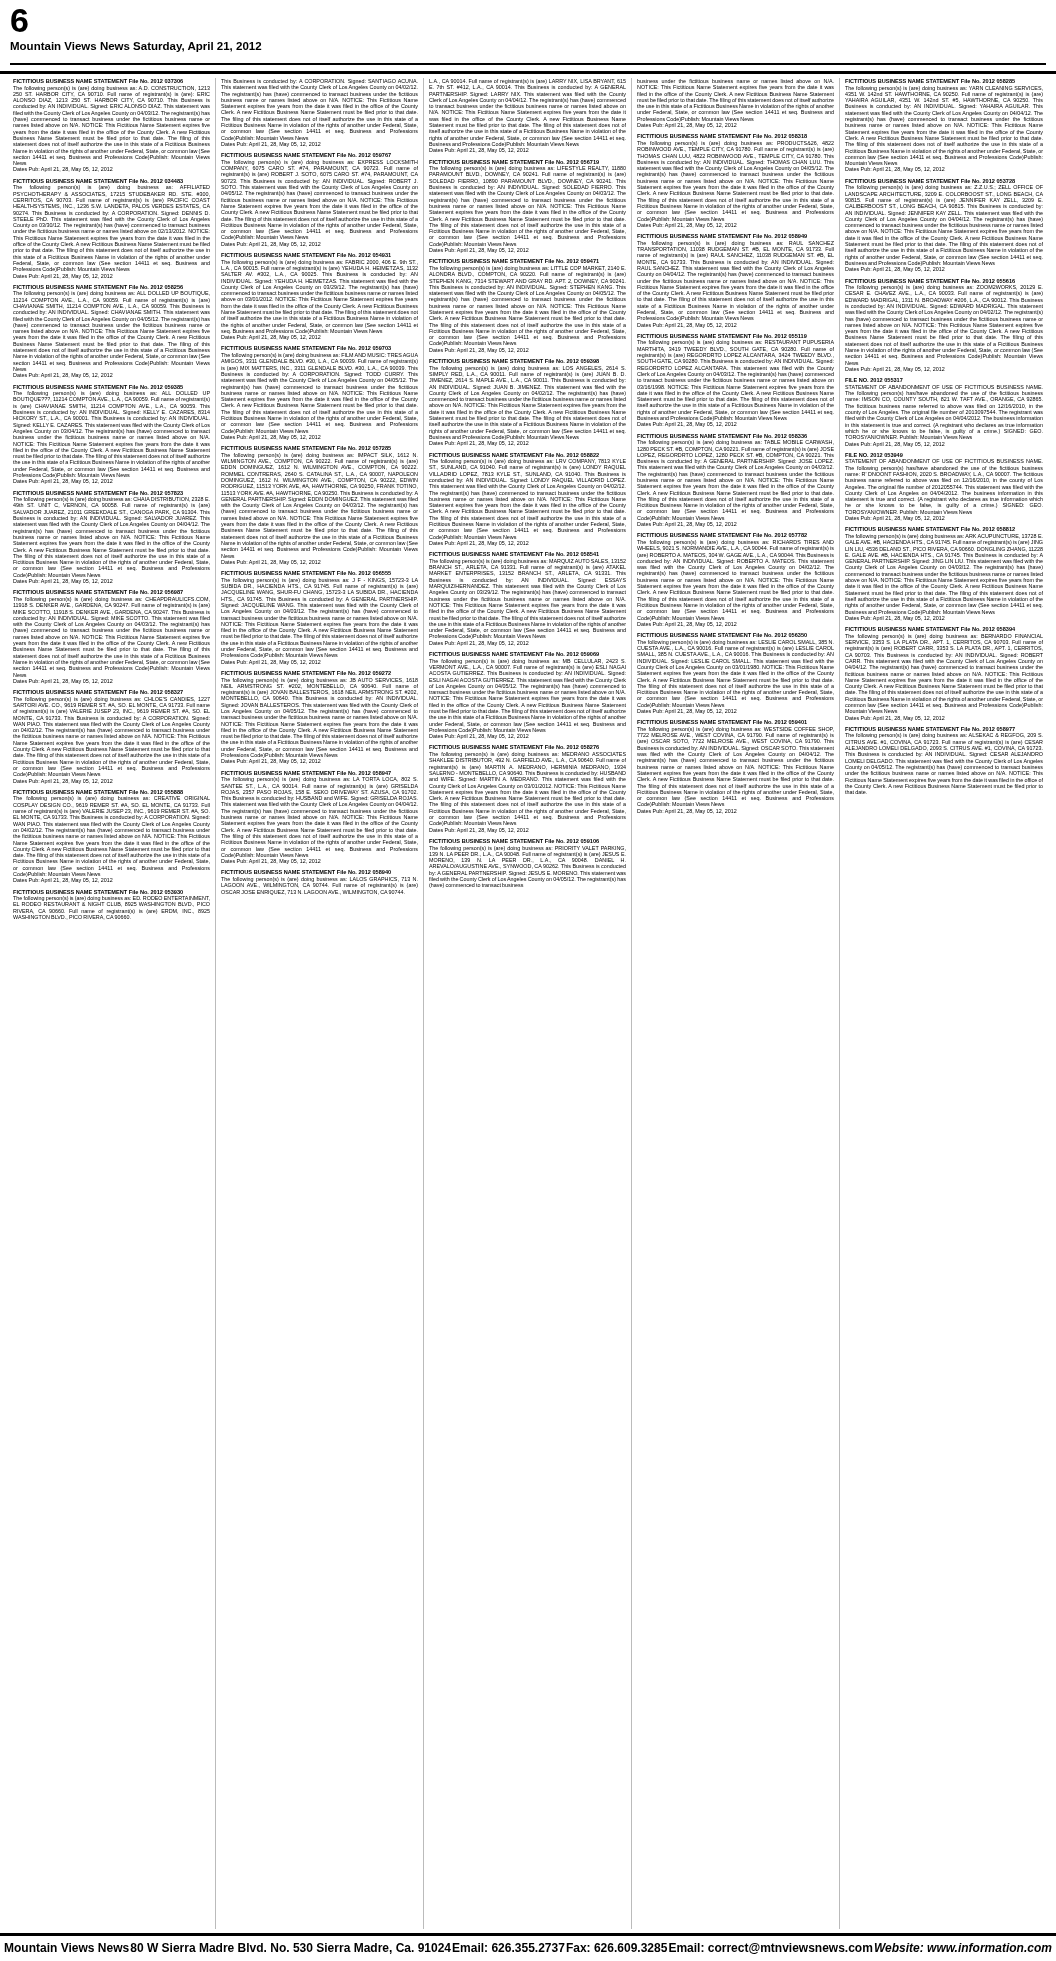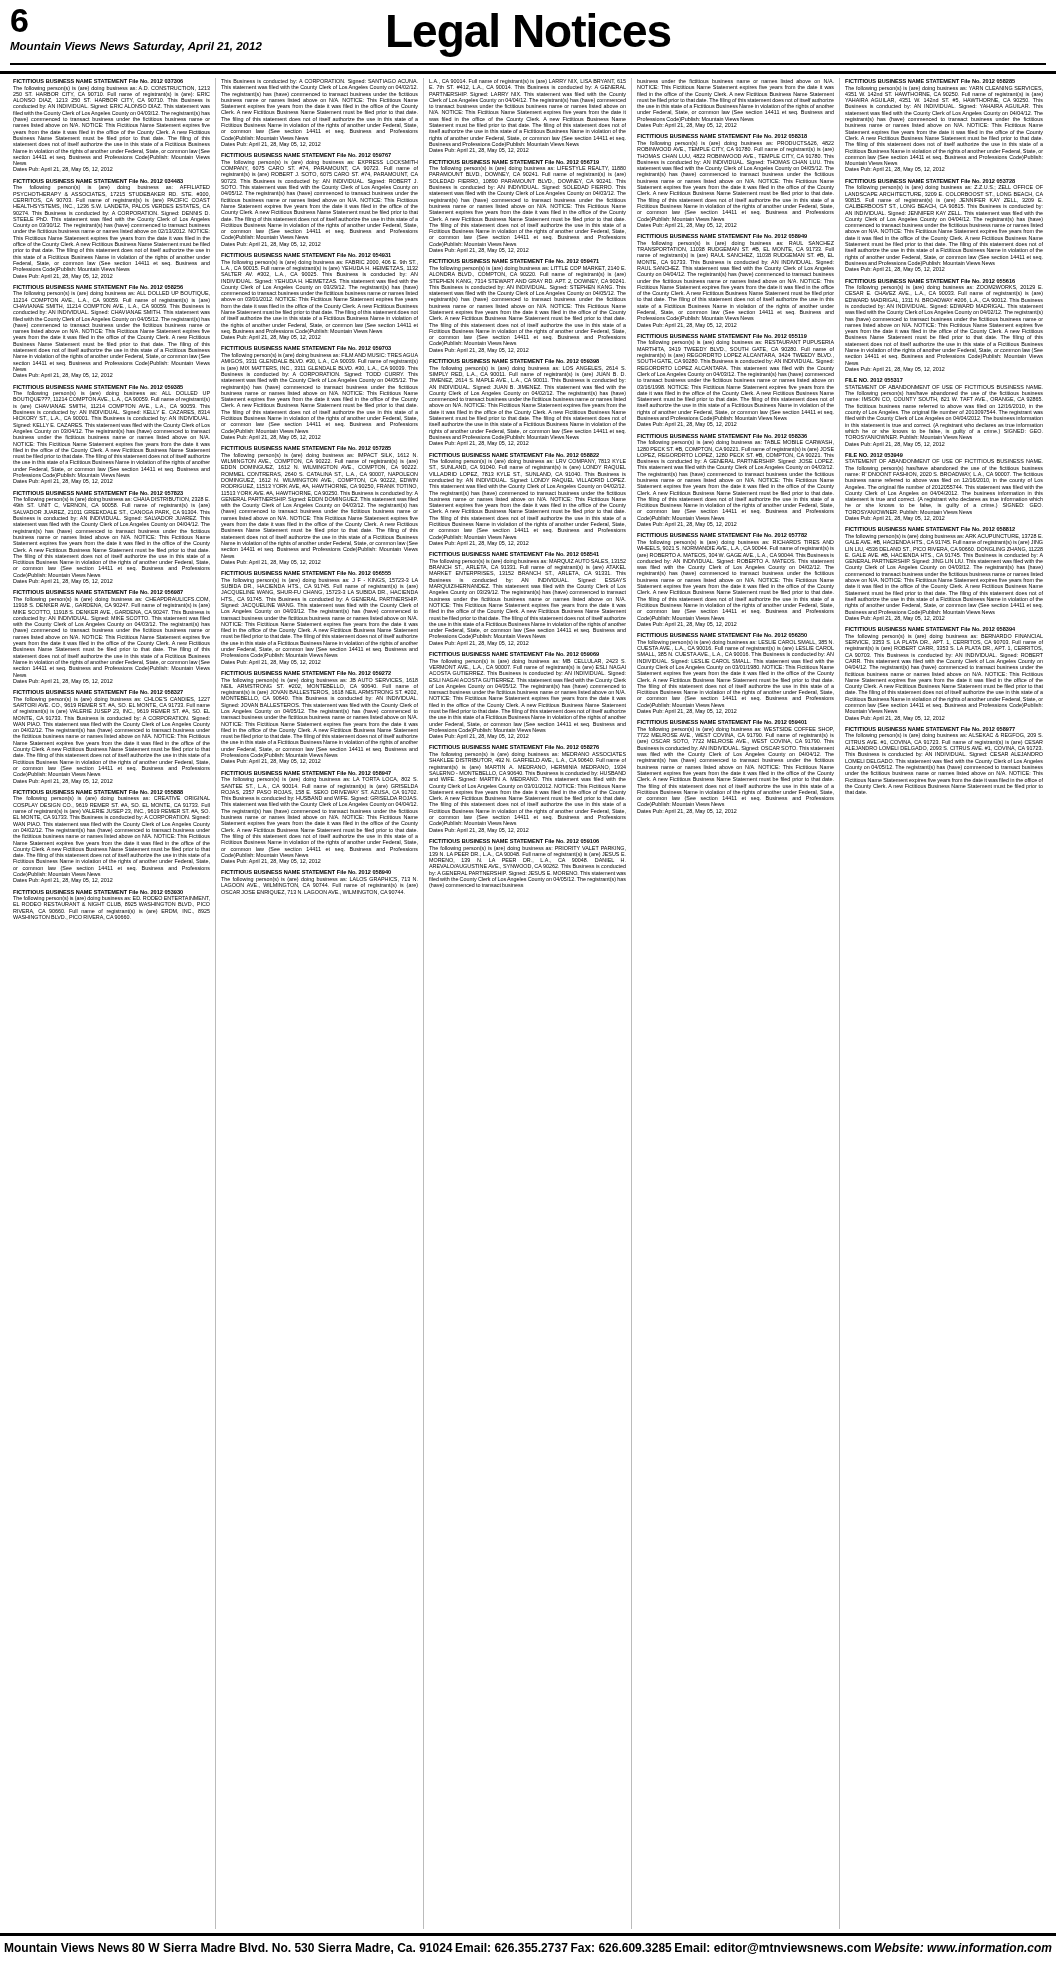--- a/index.html
+++ b/index.html
@@ -35,21 +35,20 @@
     font-size: 34px;
     line-height: 36px;
     letter-spacing: -1px;
   }
   .masthead-paper {
     font-family: "Liberation Sans", sans-serif;
     font-weight: bold;
     font-size: 11.5px;
     line-height: 13px;
     margin-top: 2px;
-    font-style: italic;
   }
   .masthead-title {
     position: absolute;
     left: 0;
     right: 0;
     top: 4px;
     text-align: center;
     font-family: "Liberation Sans", sans-serif;
     font-weight: bold;
     font-size: 46px;
@@ -131,21 +130,20 @@
   .footer-web { font-style: italic; }
 </style>
 </head>
 <body>
 
 <div class="masthead">
   <div class="masthead-left">
     <div class="page-num">6</div>
     <div class="masthead-paper">Mountain Views News   Saturday, April 21, 2012</div>
   </div>
-  <div class="masthead-title">Legal Notices</div>
   <div class="masthead-rule"></div>
 </div>
 
 <div class="columns" id="cols">
     <div class="col">
       <div class="notice">
         <h4>FICTITIOUS BUSINESS NAME STATEMENT File No. 2012 037306</h4>
         <p>The following person(s) is (are) doing business as: A.D. CONSTRUCTION, 1213 250 ST. HARBOR CITY, CA 90710. Full name of registrant(s) is (are): ERIC ALONSO DIAZ, 1213 250 ST. HARBOR CITY, CA 90710. This Business is conducted by: AN INDIVIDUAL. Signed: ERIC ALONSO DIAZ. This statement was filed with the County Clerk of Los Angeles County on 04/03/12. The registrant(s) has (have) commenced to transact business under the fictitious business name or names listed above on N/A. NOTICE: This Fictitious Name Statement expires five years from the date it was filed in the office of the County Clerk. A new Fictitious Business Name Statement must be filed prior to that date. The filing of this statement does not of itself authorize the use in this state of a Fictitious Business Name in violation of the rights of another under Federal, State, or common law (See section 14411 et seq. Business and Professions Code)Publish: Mountain Views News</p>
         <div class="pubdates">Dates Pub: April 21, 28, May 05, 12, 2012</div>
       </div>
@@ -362,16 +360,16 @@
       </div>
     </div>
   </div>
 
 <div class="footer">
   <div class="footer-inner">
     <span>Mountain Views News</span>
     <span>80 W Sierra Madre Blvd.  No. 530   Sierra Madre, Ca.  91024</span>
     <span>Email: 626.355.2737</span>
     <span>Fax: 626.609.3285</span>
-    <span>Email: editor@mtnviewsnews.com</span>
+    <span>Email: correct@mtnviewsnews.com</span>
     <span class="footer-web">Website: www.information.com</span>
   </div>
 </div>
 
 </body></html>

